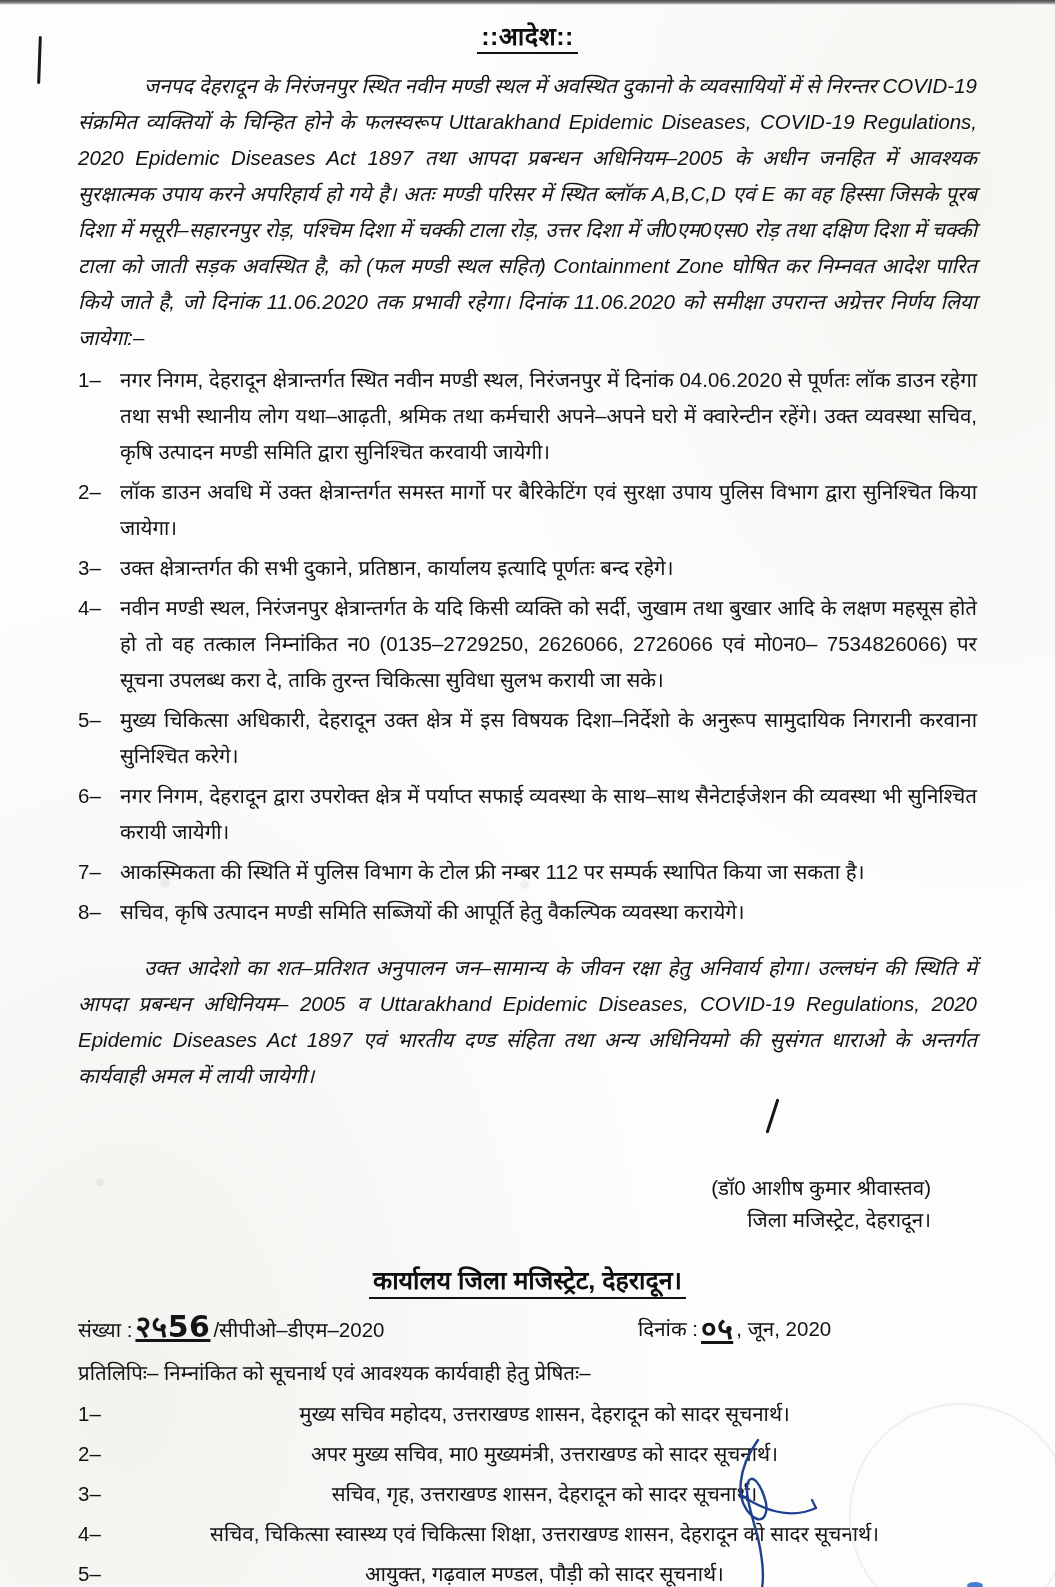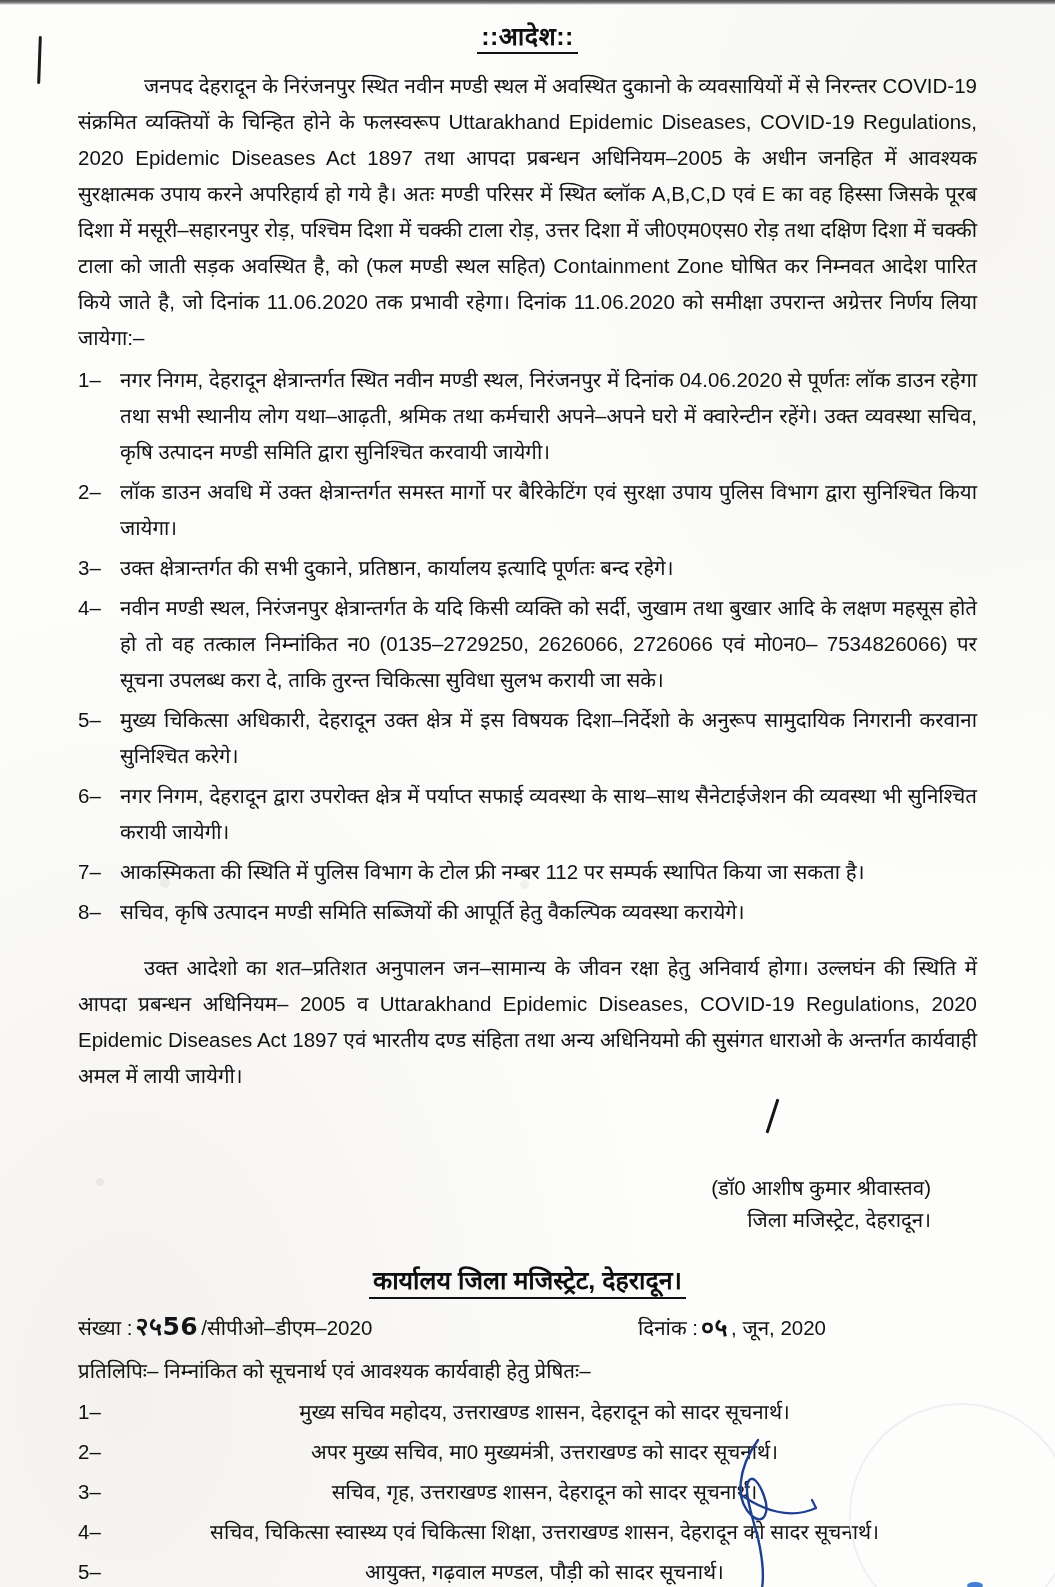--- a/index.html
+++ b/index.html
@@ -37,21 +37,21 @@
   .doc-title span { border-bottom:2.5px solid #111; padding:0 4px 2px 4px; }
 
   .para {
     font-size:20.5px;
     line-height:36px;
     text-align:justify;
     text-justify:inter-word;
     margin:16px 0 0 0;
     color:#121212;
   }
-  .para.indent { text-indent:66px; }
+  .para.indent { text-indent:66px;font-style:italic; }
   .para.closing { margin-top:20px; }
 
   ol.order-list, ol.copy-list { list-style:none; margin:6px 0 0 0; padding:0; }
   .li-row { display:flex; align-items:flex-start; margin-top:4px; }
   .li-num {
     flex:0 0 auto;
     font-size:20.5px;
     line-height:36px;
     color:#121212;
     white-space:nowrap;
@@ -105,24 +105,25 @@
     margin-top:14px;
     font-size:20.5px;
     line-height:34px;
     color:#121212;
   }
   .meta-left { flex:0 0 560px; display:flex; align-items:baseline; }
   .meta-right { flex:1 1 auto; display:flex; align-items:center; }
   .hand {
     font-family:"DejaVu Sans", sans-serif;
     font-weight:700;
-    font-size:25px;
+    font-size:30px;
     color:#131417;
     padding:0 3px;
     letter-spacing:.5px;
+    text-decoration:underline;
   }
 
   .copy-intro { font-size:20.5px; line-height:34px; margin-top:9px; color:#121212; }
 
   
   .pen-mark-top {
     position:absolute; left:38px; top:36px;
     width:3px; height:48px; background:#1a1a1a;
     transform:rotate(2deg); border-radius:2px;
   }

